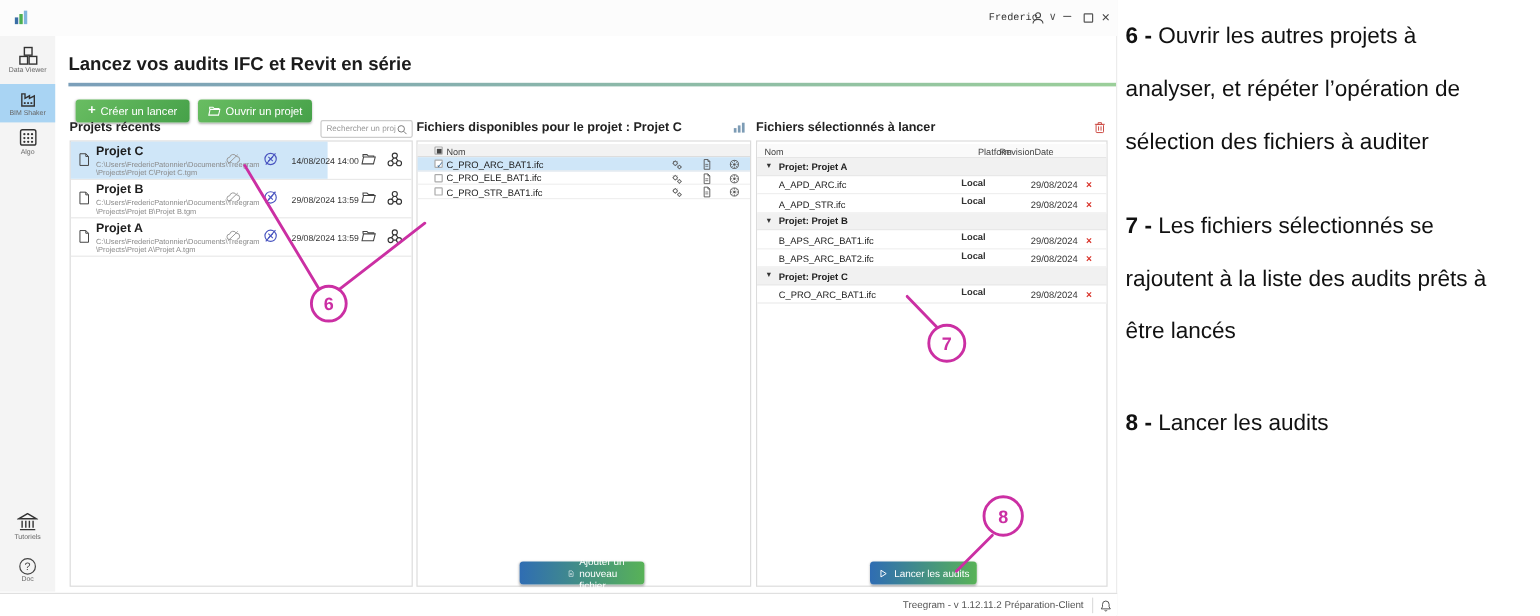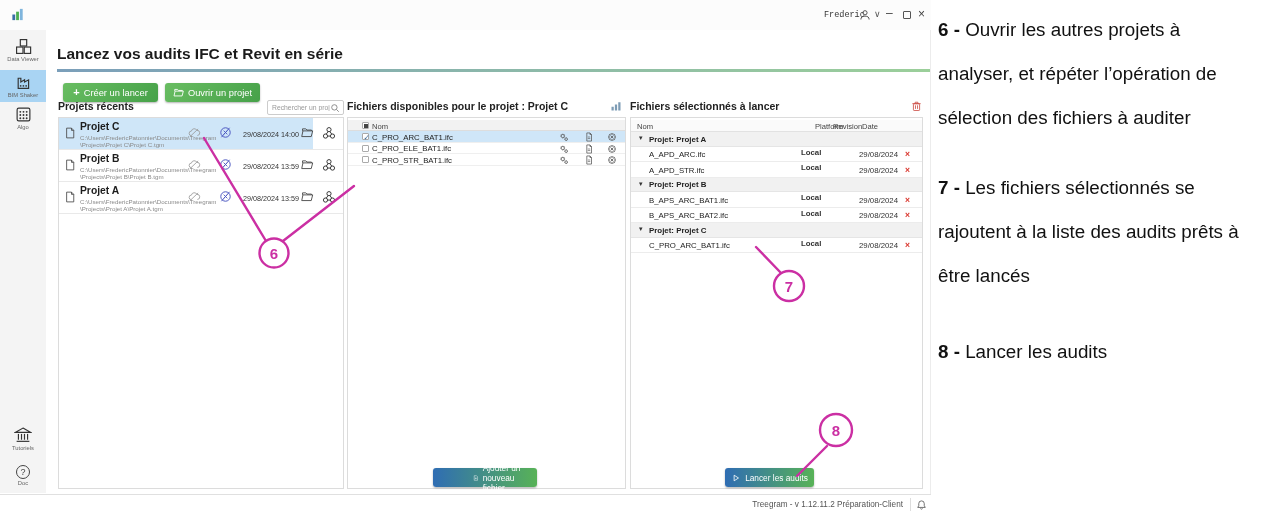--- a/index.html
+++ b/index.html
@@ -46,21 +46,21 @@
   .search input::placeholder { color:#999; }
 
   
   .panel { position:absolute; top:117px; background:#fff; border:1px solid #dcdcdc; }
   .panel-left { left:58px; width:286px; height:372px; }
   .panel-mid { left:347px; width:279px; height:372px; }
   .panel-right { left:630px; width:293px; height:372px; }
 
   
   .prj-row { position:relative; height:32px; border-bottom:1px solid #e9e9e9; }
-  .prj-main { position:absolute; left:0; top:0; width:254px; height:100%; }
+  .prj-main { position:absolute; left:0; top:0; width:214px; height:100%; }
   .prj-main.sel { background:#cfe6f8; }
   .prj-file { position:absolute; left:5px; top:8px; }
   .prj-name { position:absolute; left:21px; top:3px; font-size:10.3px; font-weight:bold; color:#1d1d1d; }
   .prj-path { position:absolute; left:21px; top:16px; font-size:6.2px; color:#8a8a8a; line-height:1.2; }
   .prj-cloud { position:absolute; left:128px; top:9px; }
   .prj-sync { position:absolute; left:160px; top:8px; }
   .prj-date { position:absolute; left:184px; top:12px; font-size:7.2px; color:#333; white-space:nowrap; }
   .prj-folder { position:absolute; left:241px; top:8px; }
   .prj-org { position:absolute; left:263px; top:8px; }
 
@@ -323,21 +323,21 @@
             <use href="#sym-page"></use>
           </svg>
         <span class="prj-name">Projet C</span>
         <span class="prj-path"><span>C:\Users\FredericPatonnier\Documents\Treegram</span><br><span>\Projects\Projet C\Projet C.tgm</span></span>
         <svg class="ic prj-cloud" width="14" height="12">
             <use href="#sym-cloud-off"></use>
           </svg>
         <svg class="ic prj-sync" width="13" height="13">
             <use href="#sym-sync-off"></use>
           </svg>
-        <span class="prj-date">29/08/2024 14:00</span>
+        <span class="prj-date">14/08/2024 14:00</span>
       </div>
       <svg class="ic prj-folder" width="14" height="13">
           <use href="#sym-folder"></use>
         </svg>
       <svg class="ic prj-org" width="14" height="14">
           <use href="#sym-org"></use>
         </svg>
     </div>
 
     <div class="prj-row">

